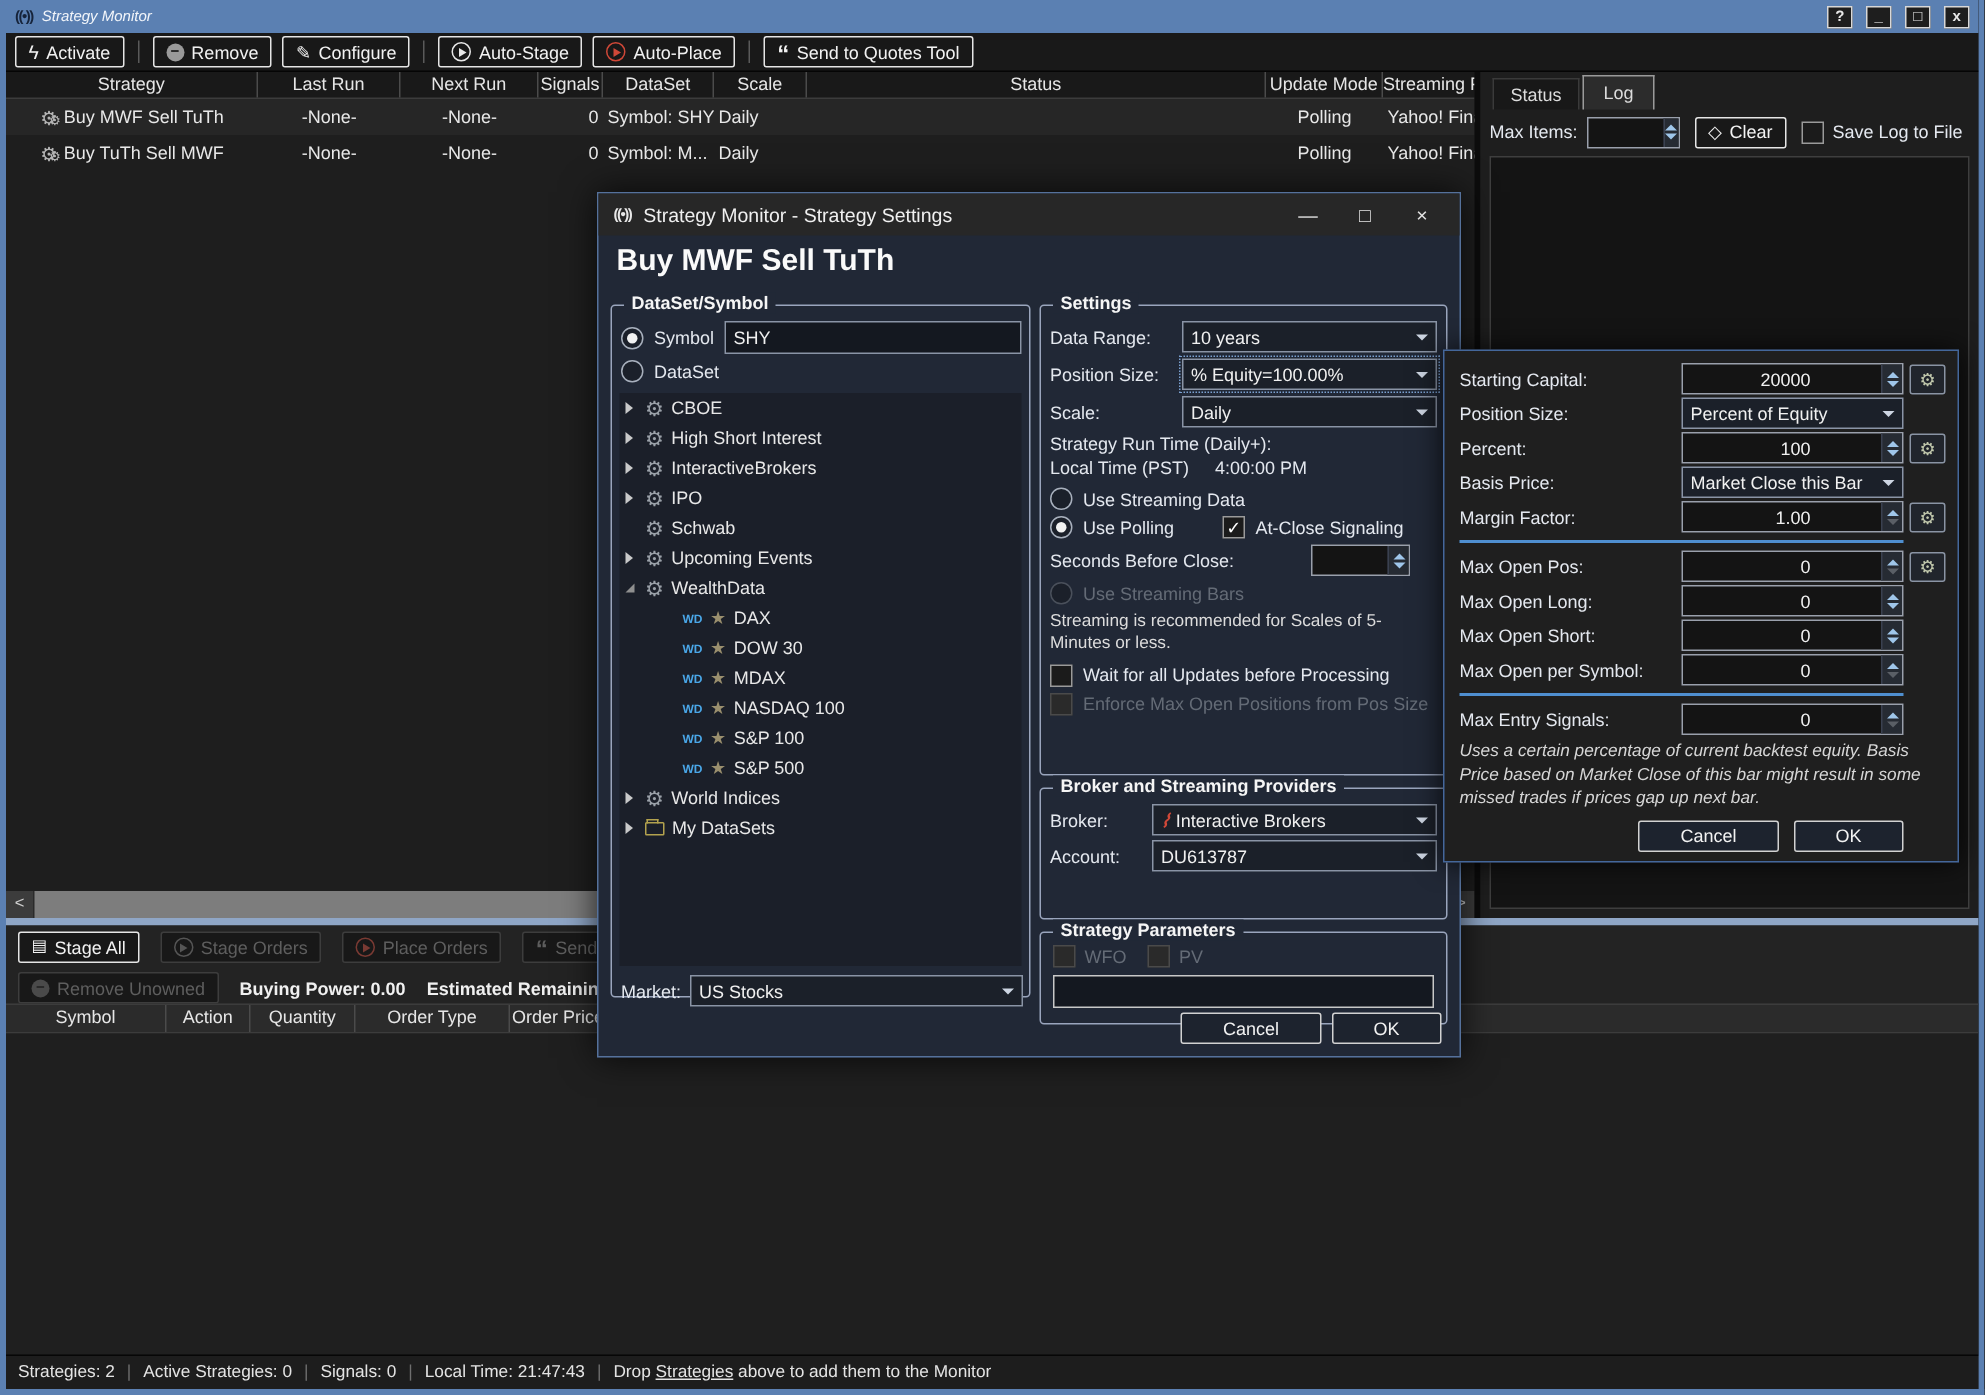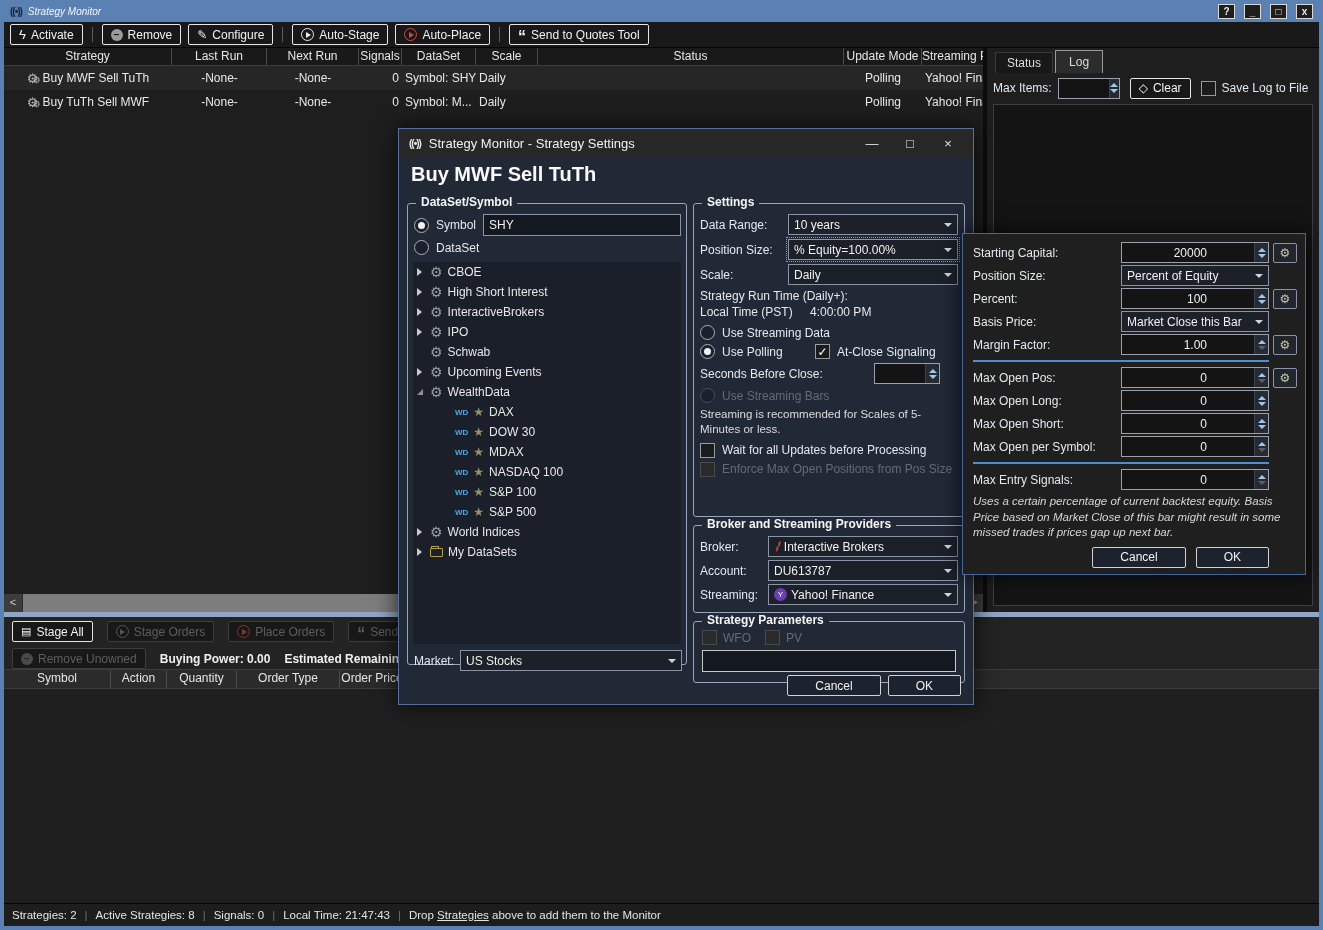--- a/index.html
+++ b/index.html
@@ -313,21 +313,21 @@
       <span class="th" style="width:70px">Quantity</span>
       <span class="th" style="width:103px">Order Type</span>
       <span class="th" style="width:64px">Order Price</span>
     </div>
     <div class="oempty"></div>
   </div>
 
   <div class="abs" id="statusbar">
     <span>Strategies: 2</span>
     <span class="ssep">|</span>
-    <span>Active Strategies: 8</span>
+    <span>Active Strategies: 0</span>
     <span class="ssep">|</span>
     <span>Signals: 0</span>
     <span class="ssep">|</span>
     <span>Local Time: 21:47:43</span>
     <span class="ssep">|</span>
     <span><span>Drop </span><span class="ulink">Strategies</span><span> above to add them to the Monitor</span></span>
   </div>
 
   <div class="abs" id="dlg">
     <div class="dtitle">
@@ -529,28 +529,20 @@
           <span class="chev"></span>
           </span>
         </div>
       <div class="srow" style="margin-bottom:3px">
           <span class="lbl" style="width:68px">Account:</span>
         <span class="sel" style="flex:1">
           <span class="stxt">DU613787</span>
           <span class="chev"></span>
           </span>
         </div>
-      <div class="srow">
-          <span class="lbl" style="width:68px">Streaming:</span>
-        <span class="sel" style="flex:1">
-          <span style="width:13px;height:13px;border-radius:50%;background:#6b3fb3;color:#fff;font-size:8px;line-height:13px;text-align:center;flex:none">Y</span>
-          <span class="stxt">Yahoo! Finance</span>
-          <span class="chev"></span>
-          </span>
-        </div>
     </div>
 
     <div class="group" style="left:294px;top:492px;width:272px;height:62px;padding:8px 8px 0 8px">
       <span class="glabel">Strategy Parameters</span>
       <div class="srow" style="gap:6px;margin-bottom:5px">
         <span class="cb disabled"></span>
         <span class="lbl dim">WFO</span>
         <span class="cb disabled" style="margin-left:8px"></span>
         <span class="lbl dim">PV</span>
         </div>

